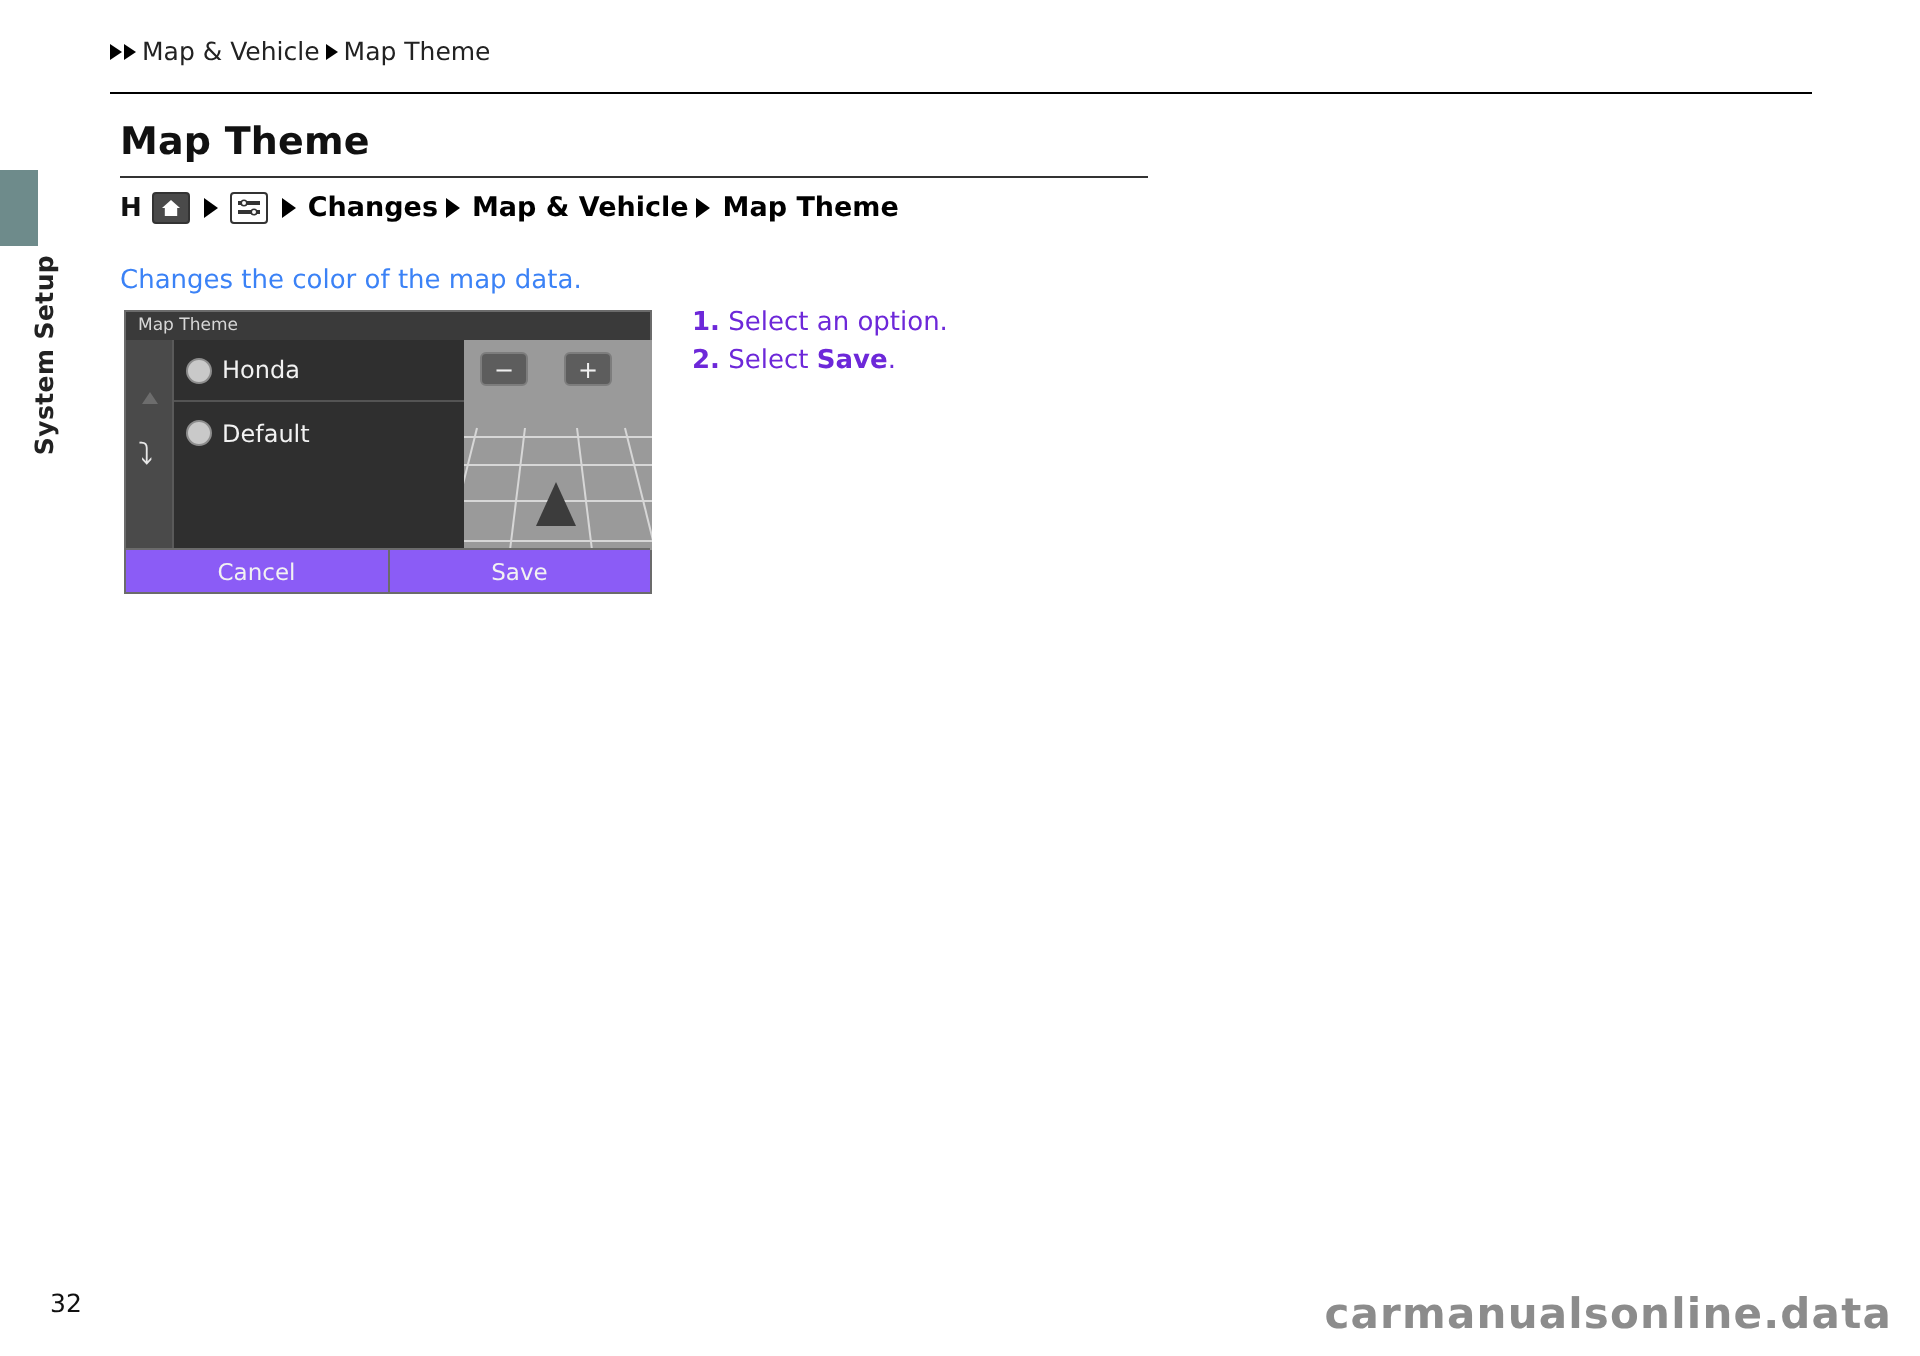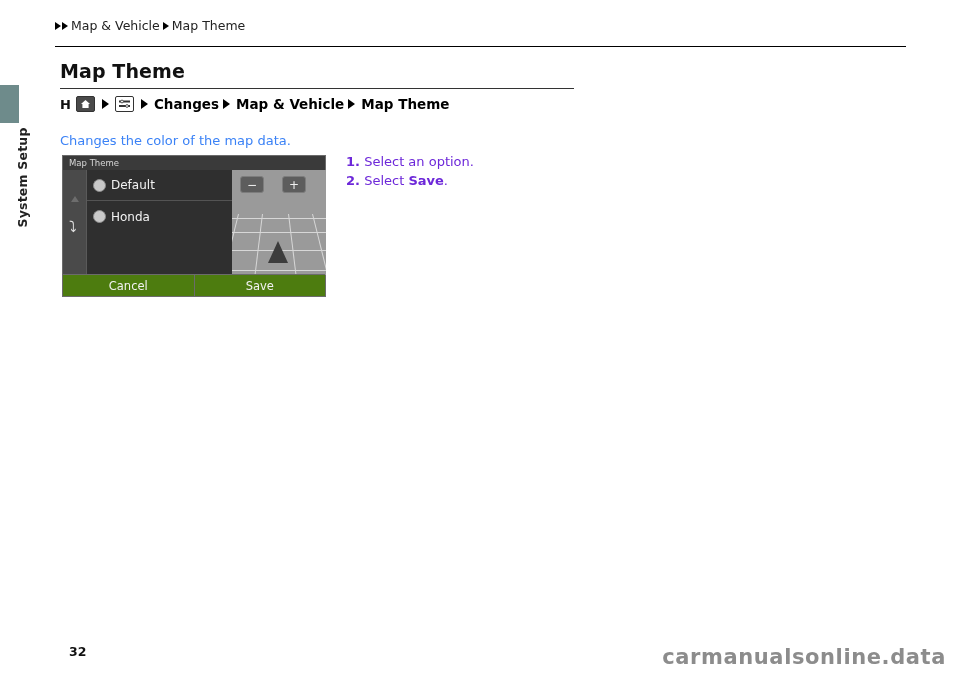--- a/index.html
+++ b/index.html
@@ -286,41 +286,40 @@
   #device-buttons {
     position: absolute;
     left: 0;
     bottom: 0;
     width: 100%;
     height: 22px;
     display: flex;
   }
   .dev-btn {
     flex: 1;
-    background: #4d7c0f;
+    background: #8b5cf6;
     border-top: 1px solid #6b6b6b;
     border-right: 1px solid #6b6b6b;
     color: #f2f2f2;
     font-size: 11.5px;
     display: flex;
     align-items: center;
     justify-content: center;
     box-sizing: border-box;
   }
   .dev-btn:last-child { border-right: none; }
 
   
   #page-number {
     position: absolute;
     left: 25px;
     top: 644px;
     font-size: 12.5px;
-    font-weight: bold;
+    font-weight: normal;
     color: #111;
-    margin-left: 44px;
   }
   #watermark {
     position: absolute;
     right: 14px;
     top: 645px;
     font-size: 21px;
     font-weight: bold;
     color: #8c8c8c;
     letter-spacing: 0.6px;
     font-family: "DejaVu Sans", sans-serif;
@@ -386,25 +385,25 @@
   <div id="device-title">Map Theme</div>
 
   <div id="scroll-col">
     <div id="scroll-up"></div>
     <div id="scroll-down">⤵</div>
   </div>
 
   <div id="option-list">
     <div class="option-row">
       <span class="radio"></span>
-      <span class="option-label">Default</span>
+      <span class="option-label">Honda</span>
     </div>
     <div class="option-row">
       <span class="radio"></span>
-      <span class="option-label">Honda</span>
+      <span class="option-label">Default</span>
     </div>
   </div>
 
   <div id="map-preview">
     <div class="grid-line" style="left:0;top:48px;width:94px;height:1px;"></div>
     <div class="grid-line" style="left:0;top:62px;width:94px;height:1px;"></div>
     <div class="grid-line" style="left:0;top:80px;width:94px;height:1px;"></div>
     <div class="grid-line" style="left:0;top:100px;width:94px;height:1px;"></div>
     <div class="grid-line" style="left:6px;top:44px;width:1px;height:61px;transform:rotate(14deg);transform-origin:top;"></div>
     <div class="grid-line" style="left:30px;top:44px;width:1px;height:61px;transform:rotate(7deg);transform-origin:top;"></div>

